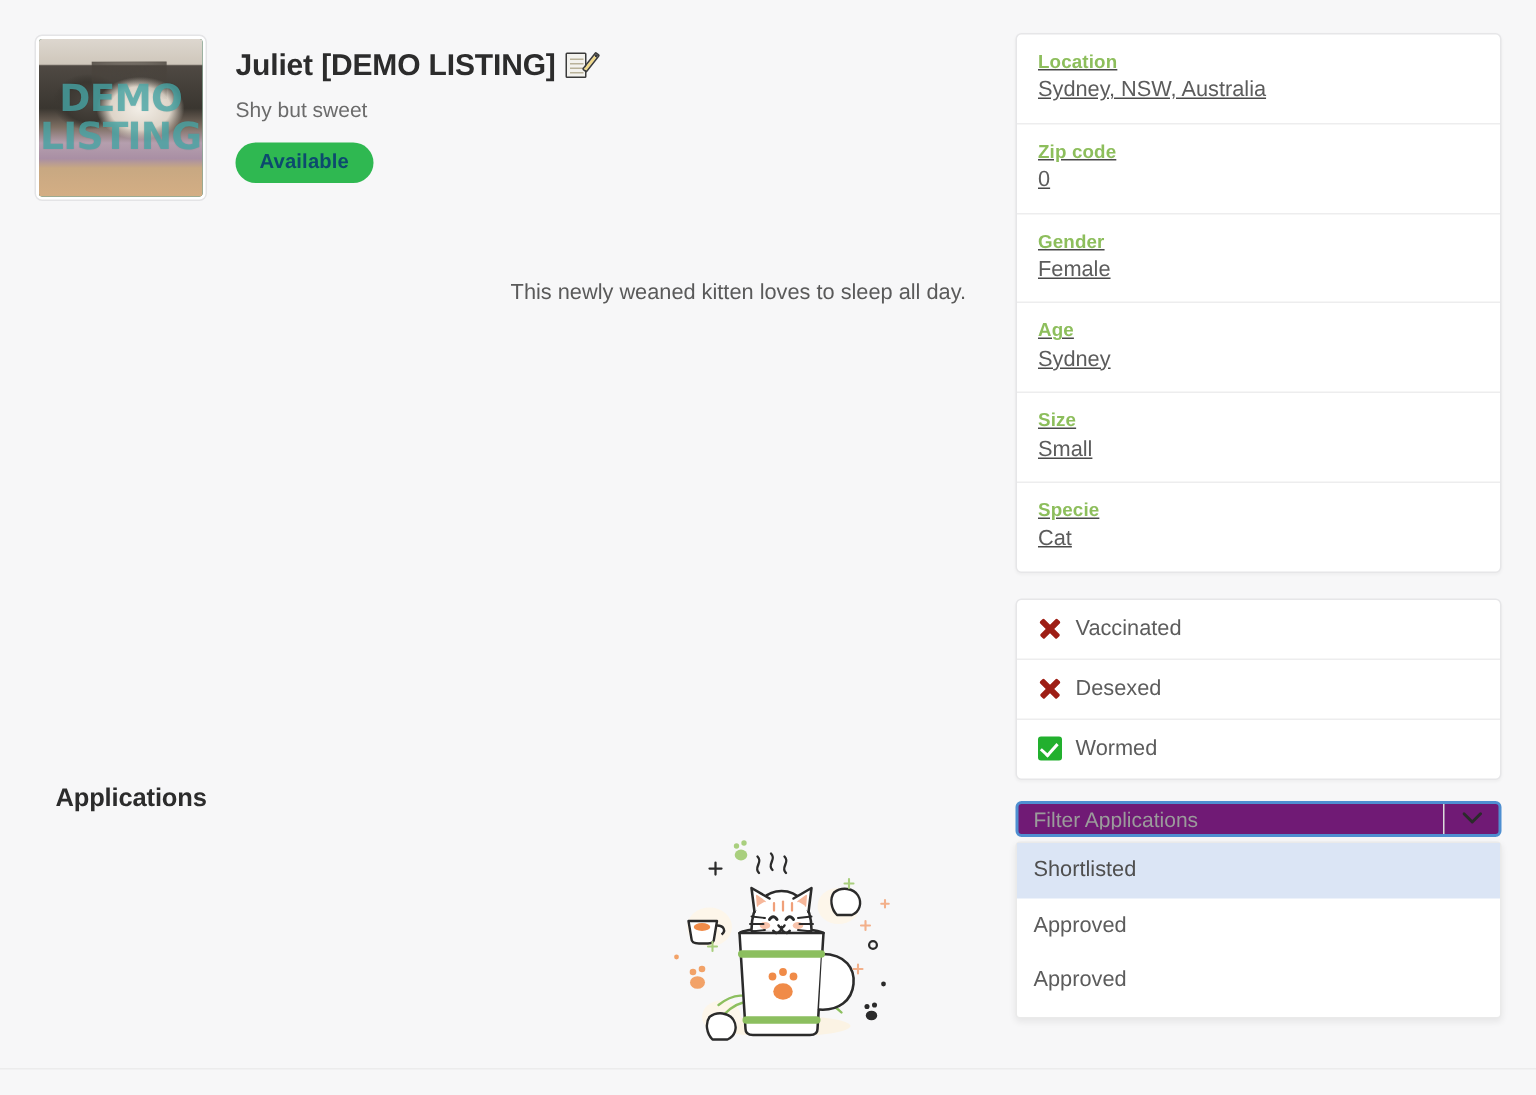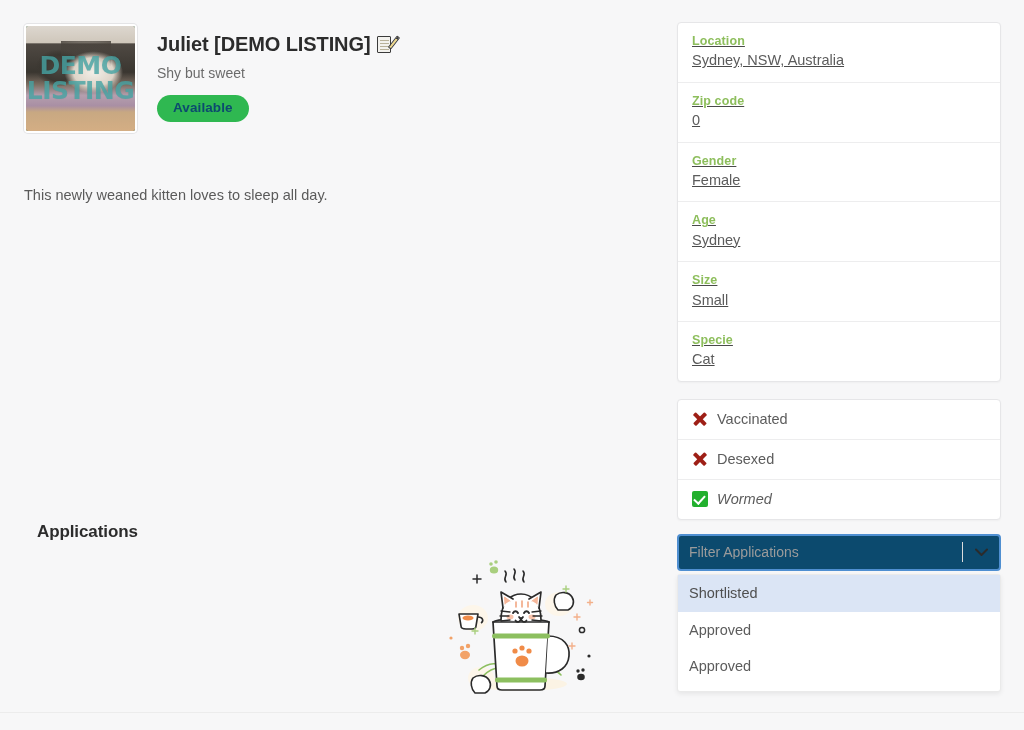--- a/index.html
+++ b/index.html
@@ -152,20 +152,21 @@
     font-weight: 700;
     letter-spacing: 0.1px;
     line-height: 1;
   }
 
   .description {
     margin-top: 52px;
     font-size: 14.5px;
     color: #5a5a5a;
     line-height: 1.5;
+    text-align: right;
   }
 
   .applications-heading {
     position: absolute;
     left: 37px;
     top: 522px;
     font-size: 17px;
     font-weight: 700;
     color: #2c2c2c;
     letter-spacing: -0.1px;
@@ -220,21 +221,21 @@
 
   .health-card { margin-top: 17px; }
 
   .health-row {
     display: flex;
     align-items: center;
     gap: 9px;
     padding: 11px 14px 12px;
     border-bottom: 1px solid #ededee;
   }
-  .health-row:last-child { border-bottom: none; font-style: italic; }
+  .health-row:last-child { border-bottom: none; }
 
   .health-label {
     font-size: 14.5px;
     color: #5c5c5c;
   }
 
   .mark {
     width: 16px;
     height: 16px;
     flex: 0 0 auto;
@@ -265,24 +266,24 @@
     transform: rotate(42deg);
   }
 
   
   .filter-wrap {
     margin-top: 14px;
     position: relative;
   }
 
   .select-box {
-    height: 37px;
+    height: 24px;
     border: 2px solid #4f8fd1;
     border-radius: 4px;
-    background: #0c4a6e;
+    background: #701a75;
     display: flex;
     align-items: center;
     position: relative;
   }
 
   .select-value {
     flex: 1;
     padding: 0 10px;
     font-size: 14px;
     color: #9b9b9b;

